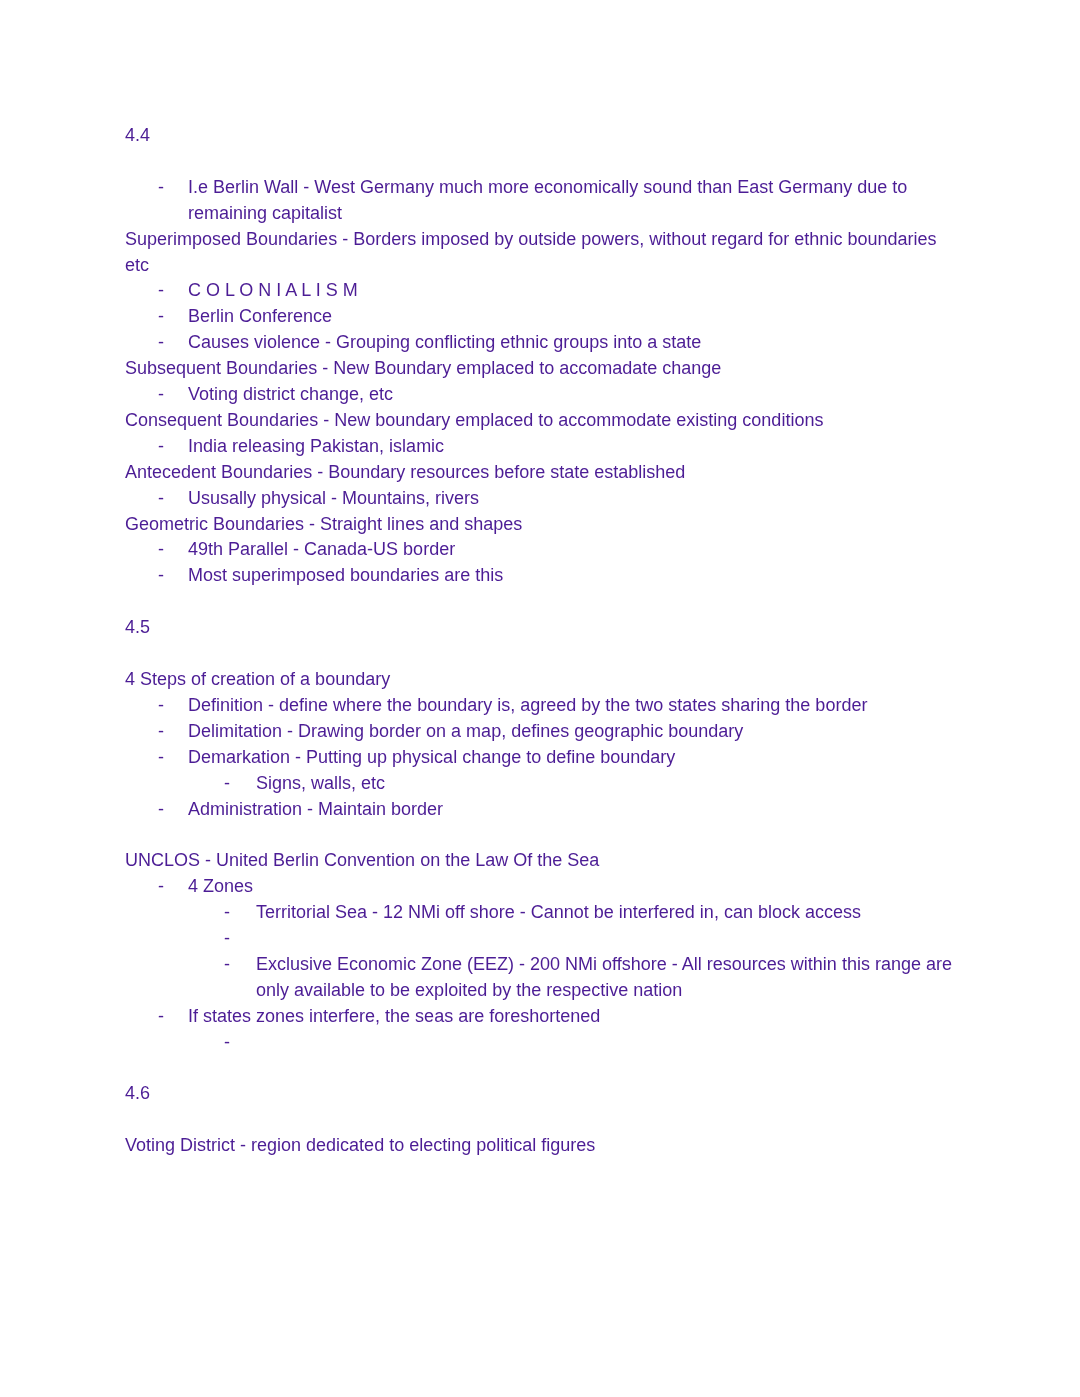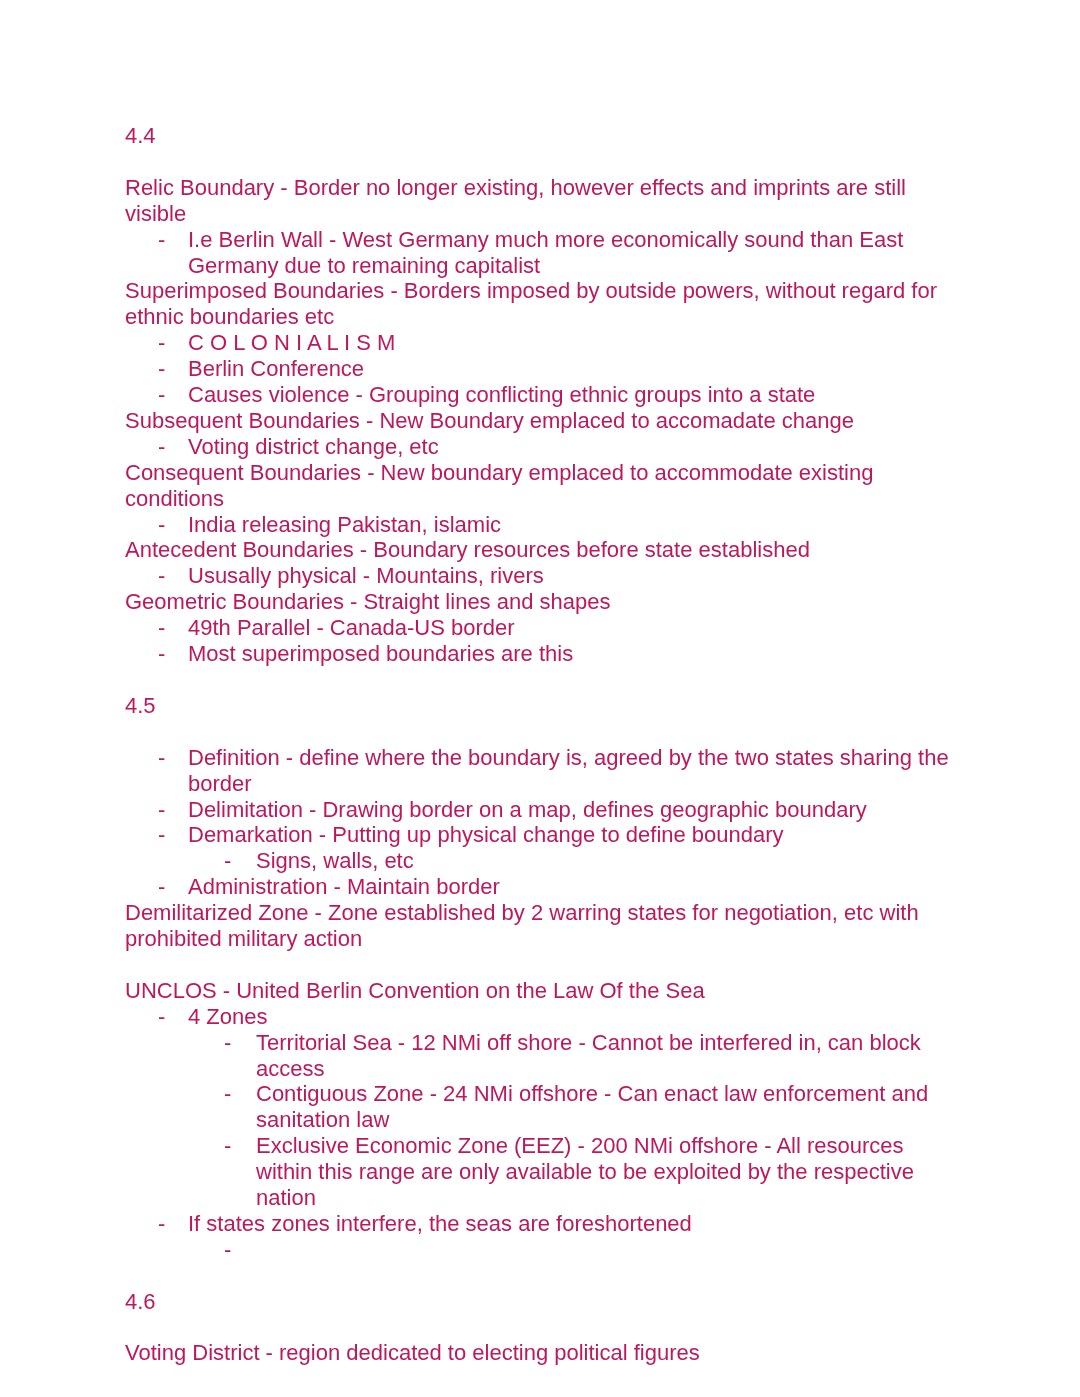--- a/index.html
+++ b/index.html
@@ -9,23 +9,23 @@
     height: 1397px;
     background: #ffffff;
   }
   .page {
     position: relative;
     width: 1080px;
     height: 1397px;
     background: #ffffff;
     overflow: hidden;
     font-family: "Liberation Sans", "DejaVu Sans", sans-serif;
-    font-size: 22px;
+    font-size: 18px;
     line-height: 25.9px;
-    color: #be185d;
+    color: #4c1d95;
   }
   .doc {
     position: absolute;
     left: 125px;
     top: 123px;
     width: 830px;
   }
   .line { min-height: 25.9px; }
   .blank { height: 25.9px; }
   .indent-0 { padding-left: 0; }
@@ -34,49 +34,48 @@
   .indent-2 { position: relative; padding-left: 131px; }
   .indent-2 > .dash { position: absolute; left: 99px; top: 0; }
 </style>
 </head>
 <body>
 
 <div class="page">
   <div class="doc">
       <div class="line indent-0">4.4</div>
       <div class="line blank"></div>
-      <div class="line indent-0">Relic Boundary - Border no longer existing, however effects and imprints are still visible</div>
       <div class="line indent-1"><span class="dash">-</span><span>I.e Berlin Wall - West Germany much more economically sound than East Germany due to remaining capitalist</span></div>
       <div class="line indent-0">Superimposed Boundaries - Borders imposed by outside powers, without regard for ethnic boundaries etc</div>
       <div class="line indent-1"><span class="dash">-</span><span>C O L O N I A L I S M</span></div>
       <div class="line indent-1"><span class="dash">-</span><span>Berlin Conference</span></div>
       <div class="line indent-1"><span class="dash">-</span><span>Causes violence - Grouping conflicting ethnic groups into a state</span></div>
       <div class="line indent-0">Subsequent Boundaries - New Boundary emplaced to accomadate change</div>
       <div class="line indent-1"><span class="dash">-</span><span>Voting district change, etc</span></div>
       <div class="line indent-0">Consequent Boundaries - New boundary emplaced to accommodate existing conditions</div>
       <div class="line indent-1"><span class="dash">-</span><span>India releasing Pakistan, islamic</span></div>
       <div class="line indent-0">Antecedent Boundaries - Boundary resources before state established</div>
       <div class="line indent-1"><span class="dash">-</span><span>Ususally physical - Mountains, rivers</span></div>
       <div class="line indent-0">Geometric Boundaries - Straight lines and shapes</div>
       <div class="line indent-1"><span class="dash">-</span><span>49th Parallel - Canada-US border</span></div>
       <div class="line indent-1"><span class="dash">-</span><span>Most superimposed boundaries are this</span></div>
       <div class="line blank"></div>
       <div class="line indent-0">4.5</div>
       <div class="line blank"></div>
+      <div class="line indent-0">4 Steps of creation of a boundary</div>
       <div class="line indent-1"><span class="dash">-</span><span>Definition - define where the boundary is, agreed by the two states sharing the border</span></div>
       <div class="line indent-1"><span class="dash">-</span><span>Delimitation - Drawing border on a map, defines geographic boundary</span></div>
       <div class="line indent-1"><span class="dash">-</span><span>Demarkation - Putting up physical change to define boundary</span></div>
       <div class="line indent-2"><span class="dash">-</span><span>Signs, walls, etc</span></div>
       <div class="line indent-1"><span class="dash">-</span><span>Administration - Maintain border</span></div>
-      <div class="line indent-0">Demilitarized Zone - Zone established by 2 warring states for negotiation, etc with prohibited military action</div>
       <div class="line blank"></div>
       <div class="line indent-0">UNCLOS - United Berlin Convention on the Law Of the Sea</div>
       <div class="line indent-1"><span class="dash">-</span><span>4 Zones</span></div>
       <div class="line indent-2"><span class="dash">-</span><span>Territorial Sea - 12 NMi off shore - Cannot be interfered in, can block access</span></div>
-      <div class="line indent-2"><span class="dash">-</span><span>Contiguous Zone - 24 NMi offshore - Can enact law enforcement and sanitation law</span></div>
+      <div class="line indent-2"><span class="dash">-</span></div>
       <div class="line indent-2"><span class="dash">-</span><span>Exclusive Economic Zone (EEZ) - 200 NMi offshore - All resources within this range are only available to be exploited by the respective nation</span></div>
       <div class="line indent-1"><span class="dash">-</span><span>If states zones interfere, the seas are foreshortened</span></div>
       <div class="line indent-2"><span class="dash">-</span></div>
       <div class="line blank"></div>
       <div class="line indent-0">4.6</div>
       <div class="line blank"></div>
       <div class="line indent-0">Voting District - region dedicated to electing political figures</div>
     </div>
 </div>
 

